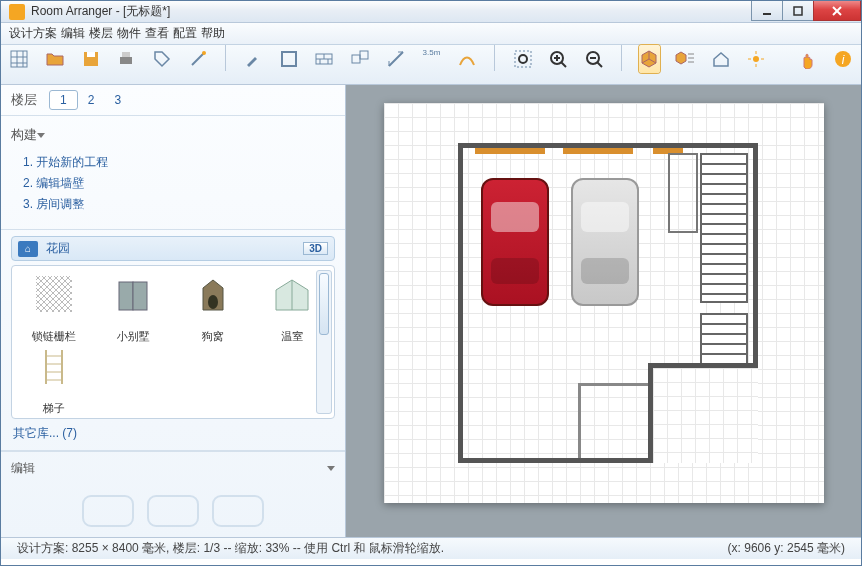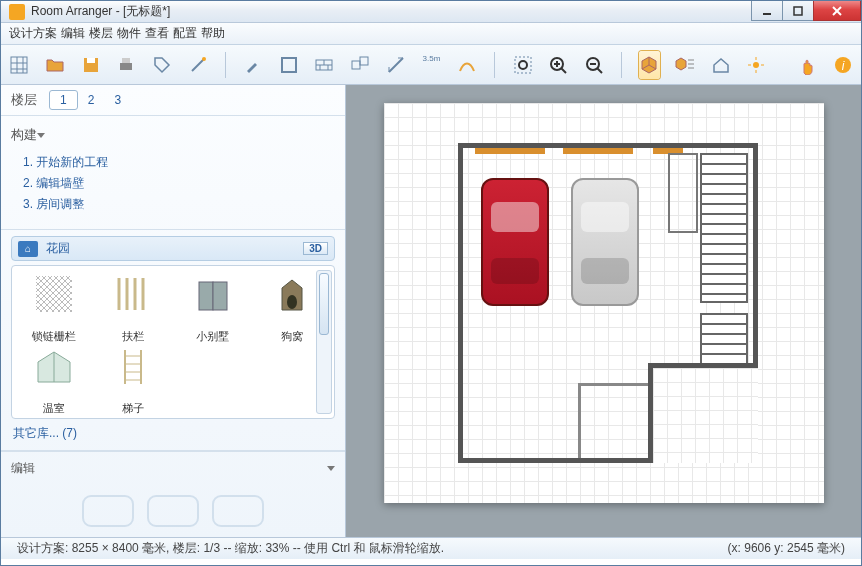--- a/index.html
+++ b/index.html
@@ -6,21 +6,21 @@
 body{background:#fff;width:862px;height:566px;overflow:hidden;border:1px solid #5a7ca0}
 .titlebar{height:22px;background:linear-gradient(#fdfefe,#e8eef5 45%,#dde7f2);border-bottom:1px solid #b8c8da;display:flex;align-items:center;padding:0 0 0 8px;position:relative}
 .titlebar .app-icon{width:16px;height:16px;background:#f5a623;border-radius:2px;margin-right:6px}
 .titlebar .title{color:#333}
 .winbtns{position:absolute;right:0;top:0;display:flex}
 .winbtn{width:32px;height:20px;border:1px solid #7a94ad;border-top:none;margin-left:-1px;display:flex;align-items:center;justify-content:center;background:linear-gradient(#f3f7fb,#d8e3ef);font-size:10px}
 .winbtn.close{width:48px;background:linear-gradient(#e88,#d44 45%,#c33);color:#fff;border-color:#a33;border-top-right-radius:0}
 .winbtn.close svg{stroke:#fff}
 .menubar{height:22px;background:linear-gradient(#fafcfe,#eaf1f8);border-bottom:1px solid #c3d3e3;display:flex;align-items:center;padding:0 8px;gap:4px;color:#333}
 .menubar span{cursor:default}
-.toolbar{height:40px;background:linear-gradient(#f6fafd,#e5eef7);border-bottom:1px solid #b8c8da;display:flex;align-items:center;padding:0 8px;gap:15px}
+.toolbar{height:40px;background:linear-gradient(#f6fafd,#e5eef7);border-bottom:1px solid #b8c8da;display:flex;align-items:flex-start;padding:0 8px;gap:15px}
 .tbtn{width:28px;height:28px;display:flex;align-items:center;justify-content:center;border-radius:3px}
 .tbtn.active{background:linear-gradient(#fff3d6,#ffe6a8);box-shadow:0 0 0 1px #e0b050}
 .tdiv{width:1px;height:26px;background:#b8c8da;margin:0 2px}
 .tspacer{flex:1}
 .content{display:flex;height:calc(100% - 28px - 22px - 40px - 22px)}
 .sidebar{width:345px;background:linear-gradient(#fbfdff,#eff5fb);border-right:1px solid #b8c8da;display:flex;flex-direction:column;overflow:hidden}
 .sec{padding:6px 10px;border-bottom:1px solid #d4e0ec}
 .sec-hdr{display:flex;align-items:center;color:#555;padding:4px 0}
 .sec-hdr .lbl{font-size:13px}
 .floors{display:flex;align-items:center;gap:2px}
@@ -281,31 +281,20 @@
                     <path d="M0 0L6 6M6 0L0 6" stroke="#bbb"></path>
                   </pattern>
                 </defs>
               </svg>
             </div>
             <div class="cap">锁链栅栏</div>
           </div>
           <div class="obj">
             <div class="thumb">
               <svg width="44" height="44">
-                <line x1="8" y1="6" x2="8" y2="38" stroke="#c9b98a" stroke-width="3"></line>
-                <line x1="16" y1="6" x2="16" y2="38" stroke="#c9b98a" stroke-width="3"></line>
-                <line x1="24" y1="6" x2="24" y2="38" stroke="#c9b98a" stroke-width="3"></line>
-                <line x1="32" y1="6" x2="32" y2="38" stroke="#c9b98a" stroke-width="3"></line>
-              </svg>
-            </div>
-            <div class="cap">扶栏</div>
-          </div>
-          <div class="obj">
-            <div class="thumb">
-              <svg width="44" height="44">
                 <rect x="8" y="10" width="14" height="28" fill="#9aa" stroke="#667"></rect>
                 <rect x="22" y="10" width="14" height="28" fill="#9aa" stroke="#667"></rect>
               </svg>
             </div>
             <div class="cap">小别墅</div>
           </div>
           <div class="obj">
             <div class="thumb">
               <svg width="44" height="44">
                 <path d="M12 38V16l10-8 10 8v22z" fill="#8a7a5a" stroke="#554"></path>

